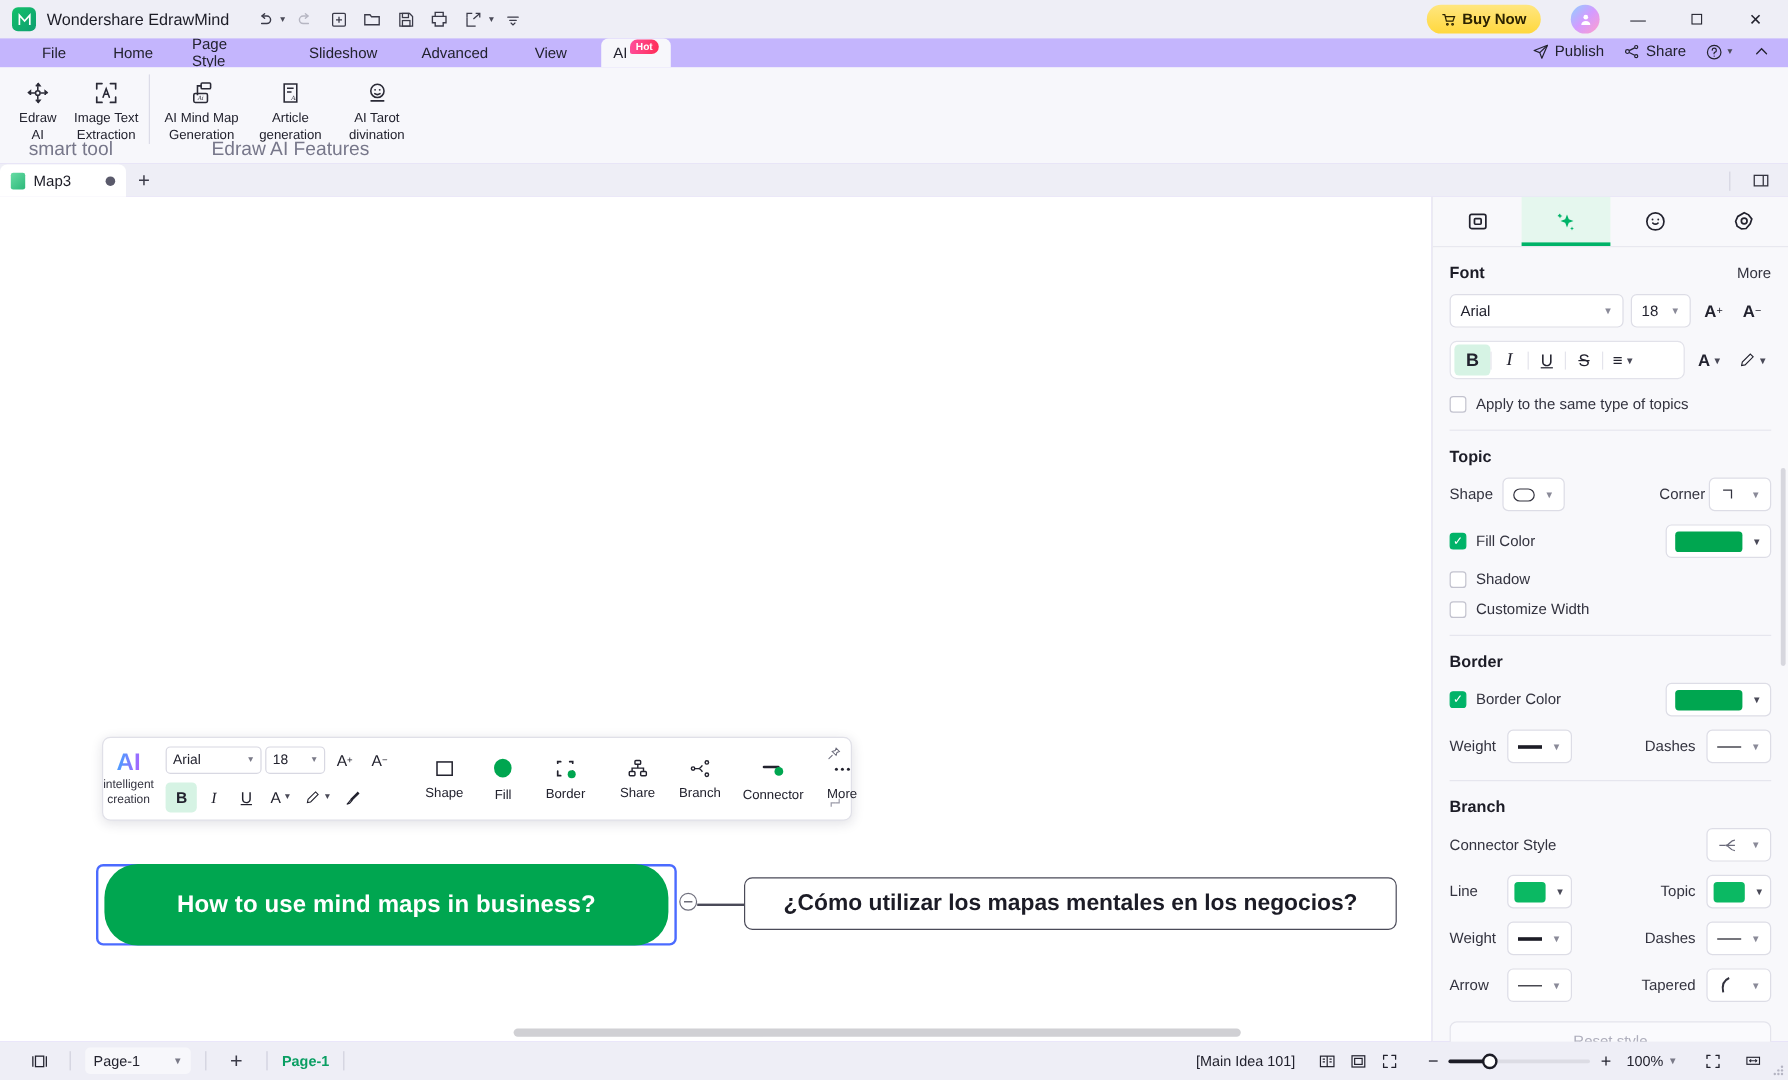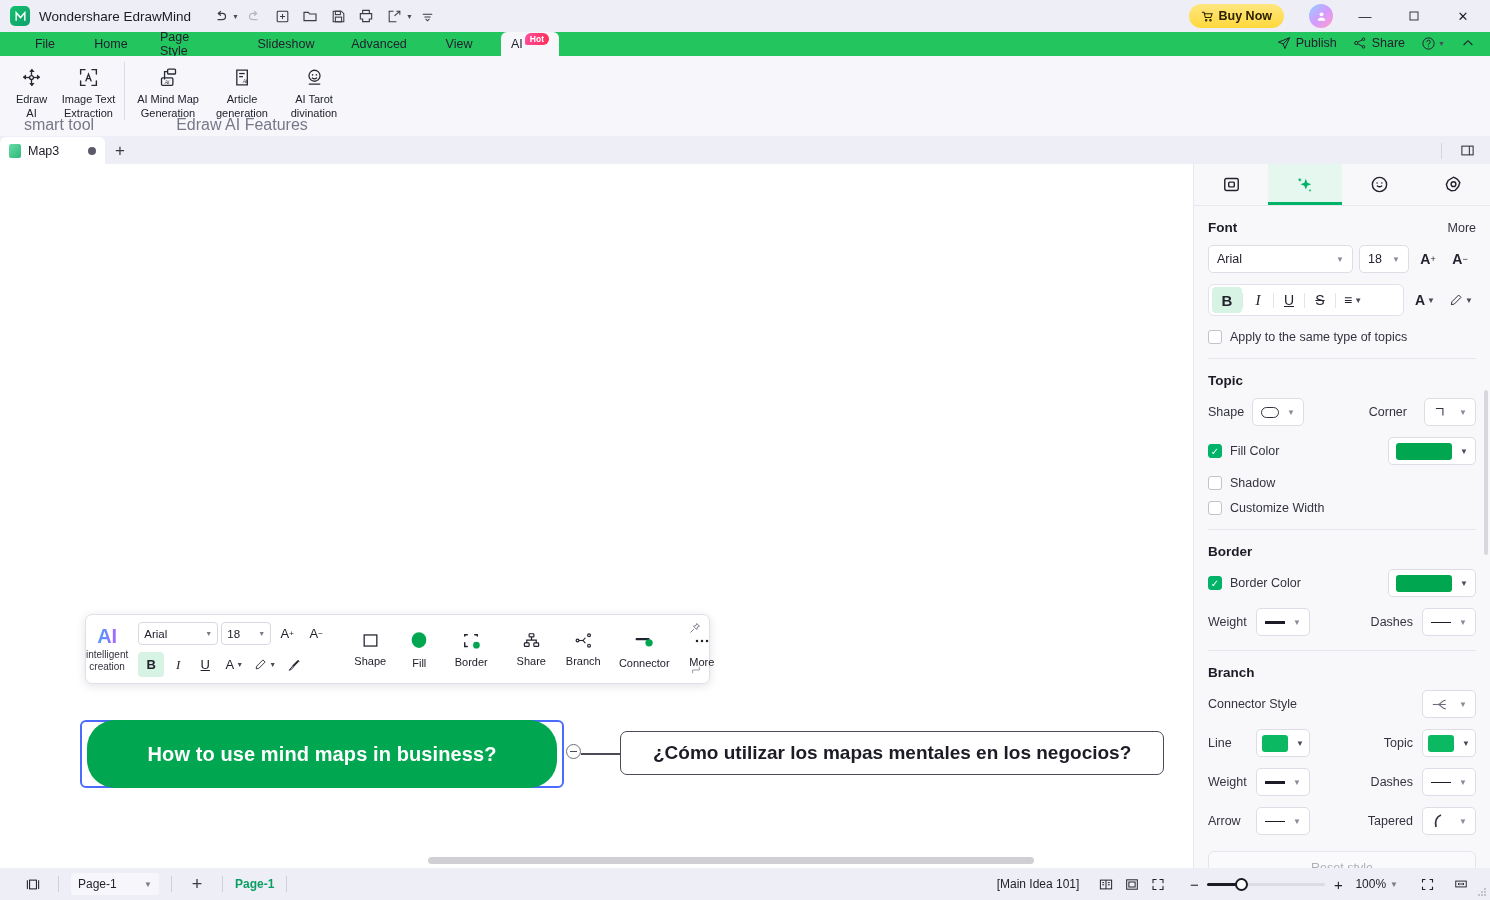--- a/index.html
+++ b/index.html
@@ -3,21 +3,21 @@
 <meta charset="utf-8">
 <style>
   * { box-sizing: border-box; margin: 0; padding: 0; }
   html, body {
     width: 1490px; height: 900px;
     font-family: "Liberation Sans", sans-serif;
     background: #ffffff;
     overflow: hidden;
     -webkit-font-smoothing: antialiased;
   }
-  .app { position: relative; width: 1490px; height: 900px; background: #22c55e; }
+  .app { position: relative; width: 1490px; height: 900px; background: #c4b5fd; }
 
   
   .titlebar {
     position: absolute; top: 0; left: 0; width: 1490px; height: 32px;
     background: #eeeef6; display: flex; align-items: center;
   }
   .logo {
     width: 20px; height: 20px; margin-left: 10px; border-radius: 5px;
     background: linear-gradient(135deg,#13c06a 0%,#0f9f70 100%);
     display: flex; align-items: center; justify-content: center;
@@ -774,21 +774,21 @@
       <div class="sec-head">
         <span class="sec-title">Topic</span>
       </div>
 
       <div class="row">
         <span class="lbl" style="width:44px">Shape</span>
         <div class="inp" style="width:52px;justify-content:space-between">
           <div class="shapepill"></div>
           <span class="sc">▼</span>
         </div>
-        <span class="lbl" style="margin-left:auto;margin-right:17px">Corner</span>
+        <span class="lbl" style="margin-left:auto;margin-right:3px">Corner</span>
         <div class="inp" style="width:52px;justify-content:space-between">
           <svg width="14" height="14" viewBox="0 0 24 24" fill="none" stroke="#33333f" stroke-width="1.8">
               <path d="M5 6h12v12"></path>
             </svg>
           <span class="sc">▼</span>
         </div>
       </div>
 
       <div class="row">
         <div class="chk checked">✓</div>

